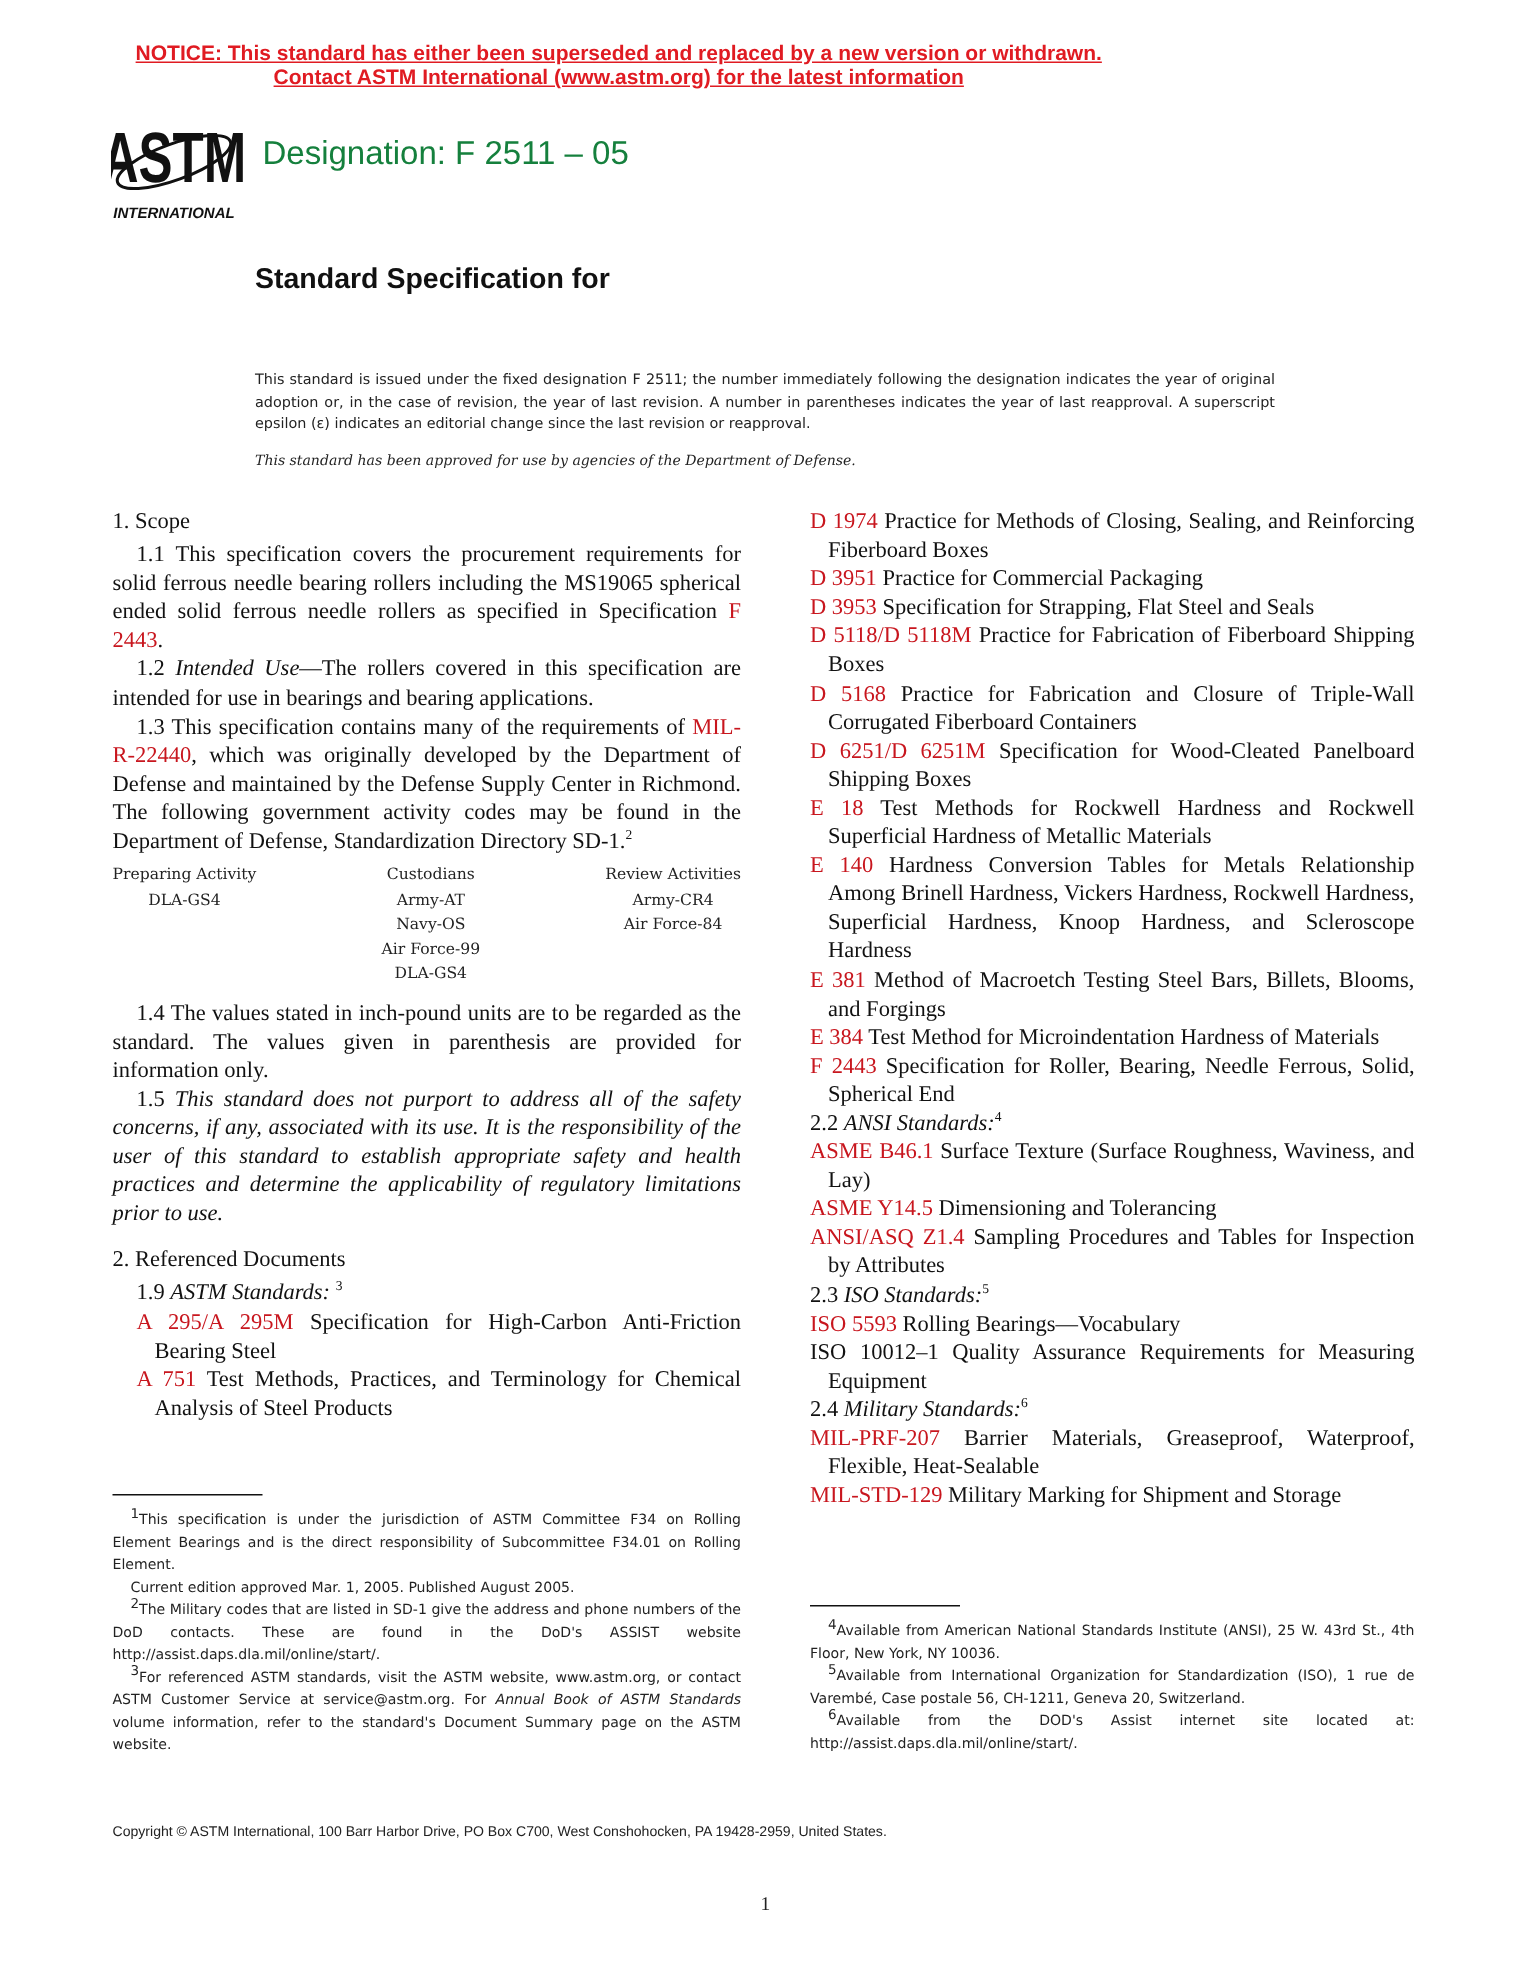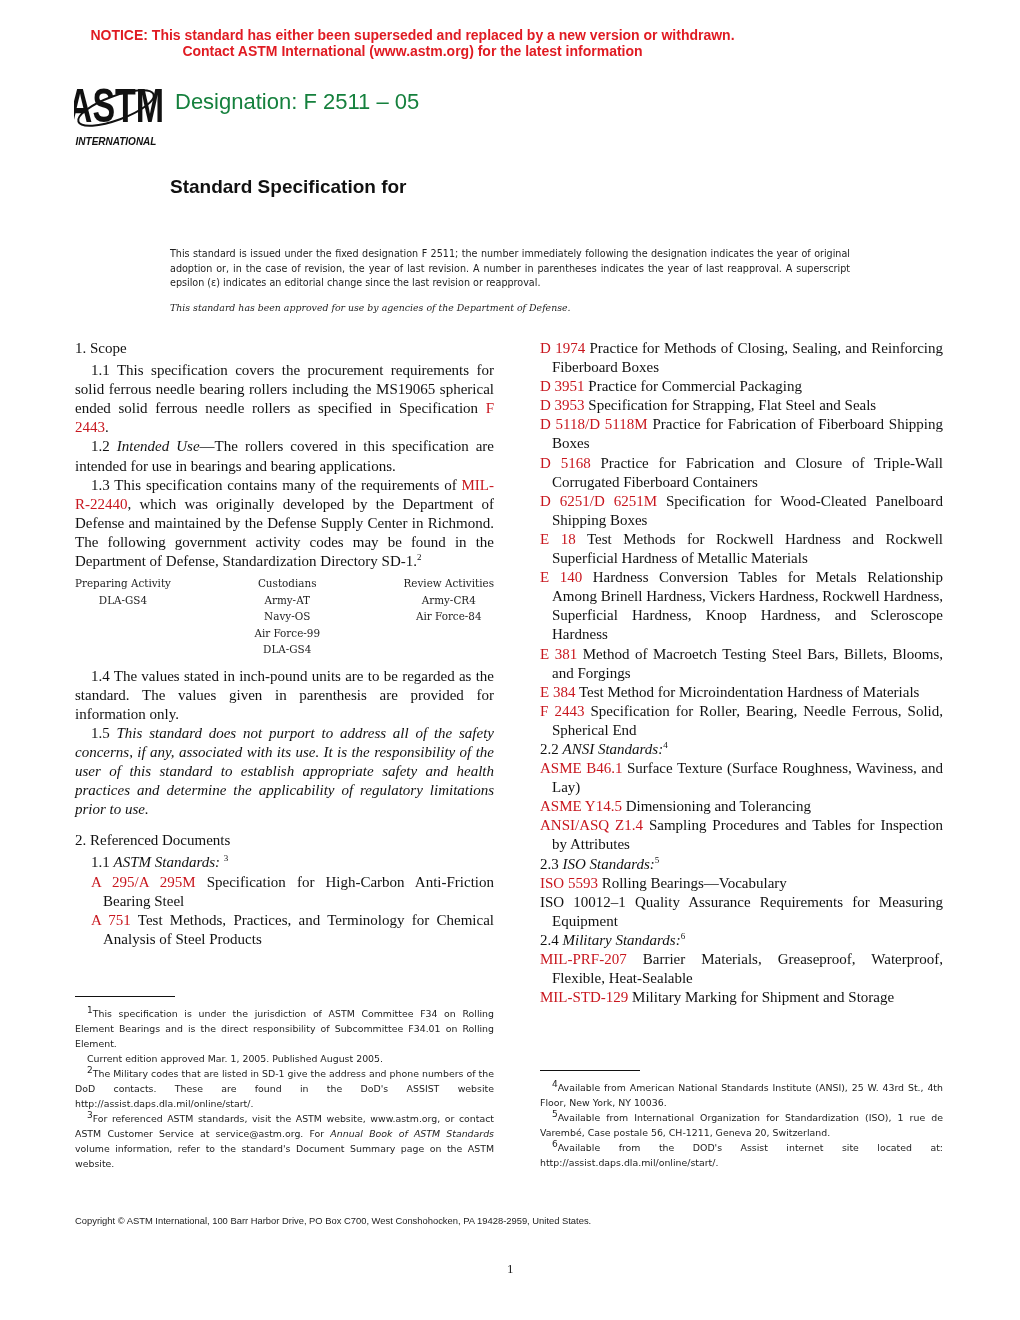--- a/index.html
+++ b/index.html
@@ -1,17 +1,17 @@
 <!DOCTYPE html>
 <html><head>
 <meta charset="utf-8">
 <style>
   html, body { margin:0; padding:0; background:#ffffff; }
   body { width:1020px; height:1320px; position:relative; overflow:hidden; color:#111; font-family:"Liberation Serif", serif; }
-  .notice { position:absolute; top:27px; left:0; width:825px; text-align:center; color:#e01b22; font-family:"Liberation Sans", sans-serif; font-weight:bold; font-size:14px; line-height:16px; }
+  .notice { position:absolute; top:27px; left:0; width:825px; text-align:center; color:#e01b22; font-family:"Liberation Sans", sans-serif; font-weight:bold; font-size:14px; line-height:16px;text-decoration:underline; }
   .logo { position:absolute; left:74px; top:74px; width:90px; height:75px; }
   .designation { position:absolute; left:175px; top:89px; font-family:"Liberation Sans", sans-serif; font-size:22px; color:#15803d; }
   .title { position:absolute; left:170px; top:175px; font-family:"Liberation Sans", sans-serif; font-weight:bold; color:#111; }
   .title .l1 { font-size:19px; line-height:24px; }
   .title .l2 { font-size:21px; line-height:26px; }
   .title sup { font-size:12px; vertical-align:top; position:relative; top:-2px; }
   .intro { position:absolute; left:170px; top:247px; width:680px; font-family:"DejaVu Sans", sans-serif; font-size:9.6px; line-height:14.5px; text-align:justify; color:#222; }
   .approved { position:absolute; left:170px; top:302px; font-family:"DejaVu Serif", serif; font-style:italic; font-size:9.4px; color:#222; }
   .col { position:absolute; font-size:15px; line-height:19.1px; text-align:justify; }
   .col.left { left:75px; top:339px; width:419px; }
@@ -78,21 +78,21 @@
       <div>Review Activities</div>
       <div>Army-CR4</div>
       <div>Air Force-84</div>
     </div>
   </div>
 
   <p class="p">1.4 The values stated in inch-pound units are to be regarded as the standard. The values given in parenthesis are provided for information only.</p>
   <p class="p"><span>1.5 </span><span class="it">This standard does not purport to address all of the safety concerns, if any, associated with its use. It is the responsibility of the user of this standard to establish appropriate safety and health practices and determine the applicability of regulatory limitations prior to use.</span></p>
 
   <div class="h" style="margin-top:12px">2. Referenced Documents</div>
-  <p class="p"><span>1.1 </span><span class="it">ASTM Standards:</span> <sup>3</sup></p>
+  <p class="p"><span>1.9 </span><span class="it">ASTM Standards:</span> <sup>3</sup></p>
   <p class="ref" style="margin-left:16px"><span class="link">A 295/A 295M</span> <span>Specification for High-Carbon Anti-Friction Bearing Steel</span></p>
   <p class="ref" style="margin-left:16px"><span class="link">A 751</span> <span>Test Methods, Practices, and Terminology for Chemical Analysis of Steel Products</span></p>
 </div>
 
 <div class="col right">
   <p class="ref"><span class="link">D 1974</span> <span>Practice for Methods of Closing, Sealing, and Reinforcing Fiberboard Boxes</span></p>
   <p class="ref"><span class="link">D 3951</span> <span>Practice for Commercial Packaging</span></p>
   <p class="ref"><span class="link">D 3953</span> <span>Specification for Strapping, Flat Steel and Seals</span></p>
   <p class="ref"><span class="link">D 5118/D 5118M</span> <span>Practice for Fabrication of Fiberboard Shipping Boxes</span></p>
   <p class="ref"><span class="link">D 5168</span> <span>Practice for Fabrication and Closure of Triple-Wall Corrugated Fiberboard Containers</span></p>

